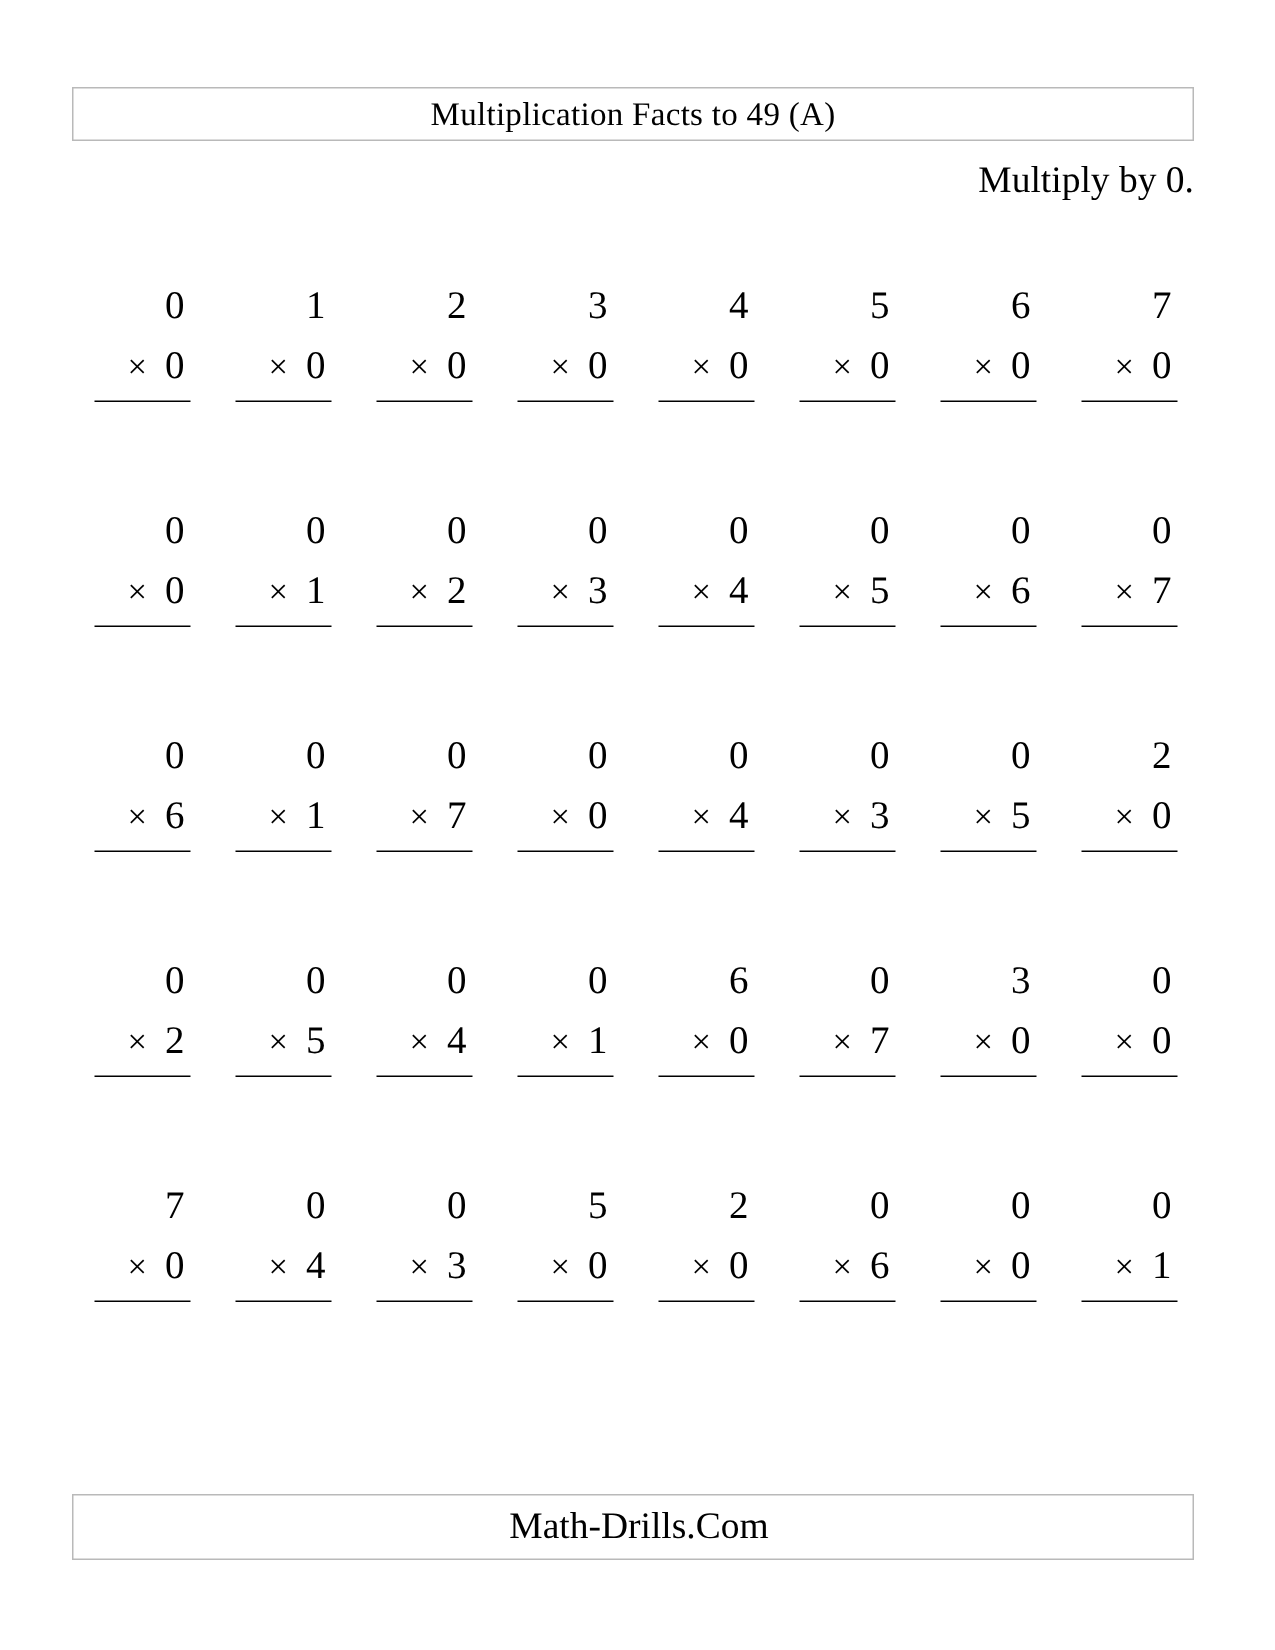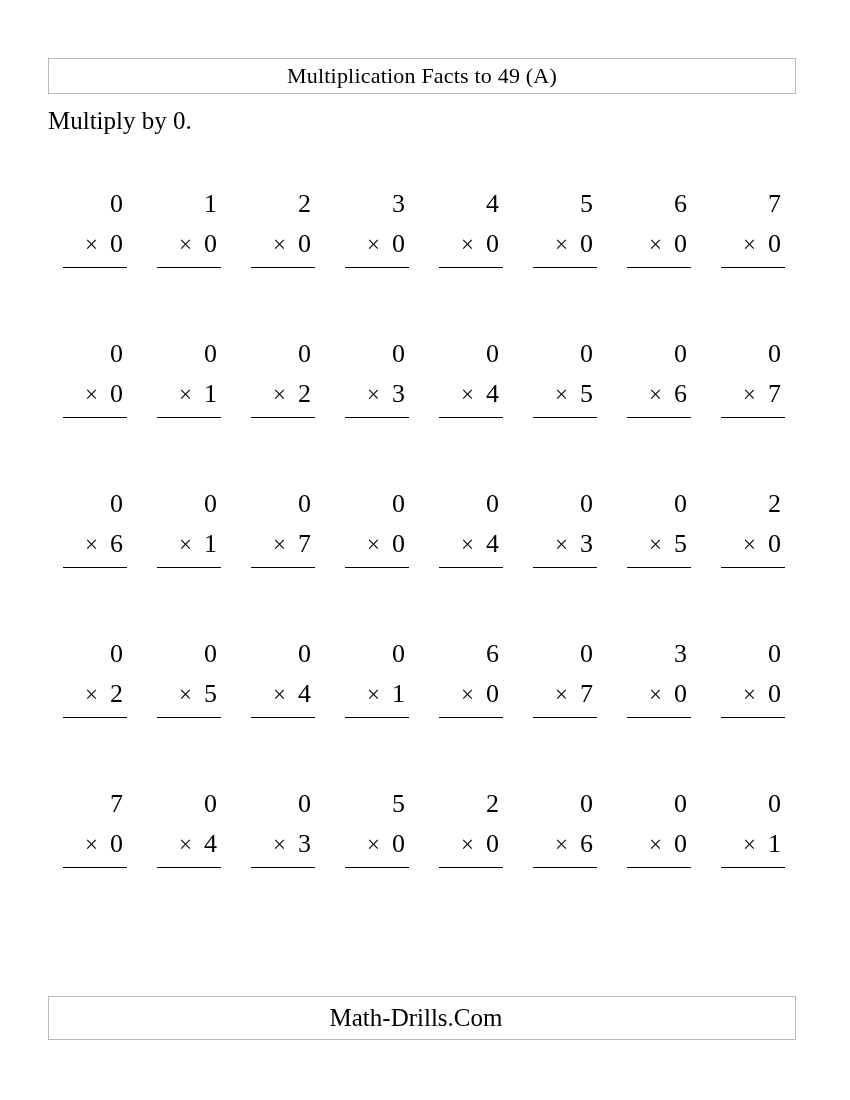--- a/index.html
+++ b/index.html
@@ -41,21 +41,21 @@
     text-align: center;
     font-size: 22px;
     line-height: 32px;
     letter-spacing: 0.2px;
   }
   .subtitle {
     position: absolute;
     left: 48px;
     top: 105px;
     width: 748px;
-    text-align: left;
+    text-align: right;
     font-size: 25px;
     line-height: 32px;
   }
 
   
   .grid {
     position: absolute;
     left: 48px;
     top: 170px;
     width: 752px;
@@ -105,21 +105,21 @@
     position: absolute;
     left: 48px;
     top: 996px;
     width: 748px;
     height: 44px;
     box-sizing: border-box;
     border: 1px solid #b9b9b9;
   }
   .footer-text {
     position: absolute;
-    left: 38px;
+    left: 48px;
     top: 1003px;
     width: 756px;
     text-align: center;
     font-size: 25px;
     line-height: 30px;
   }
 </style>
 </head>
 <body>
 

